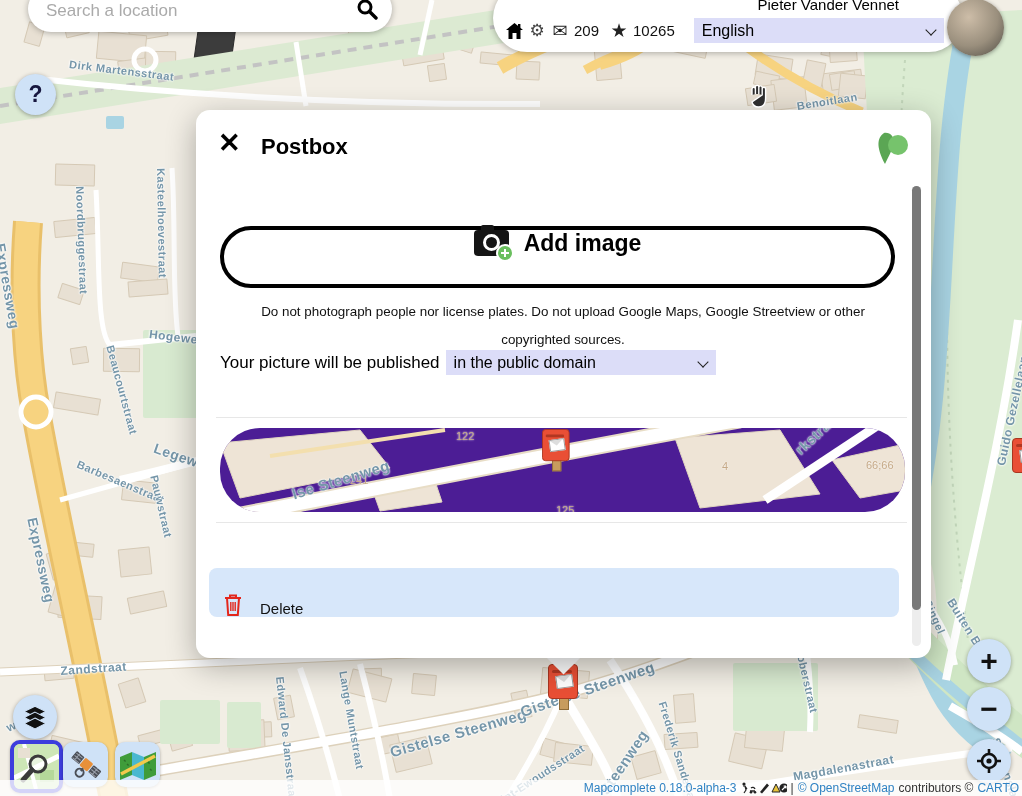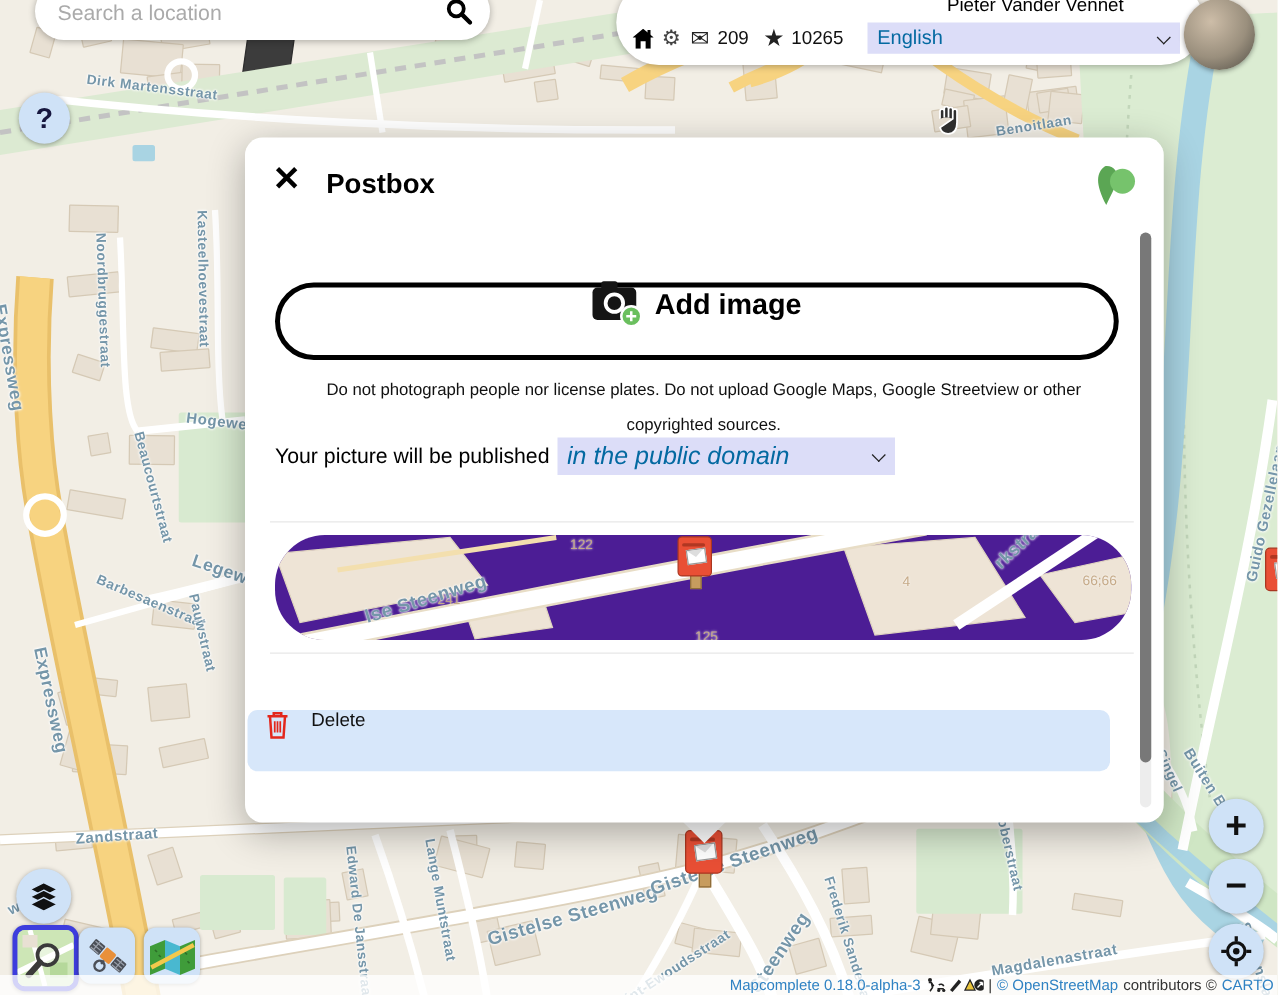--- a/index.html
+++ b/index.html
@@ -26,21 +26,21 @@
   #search-pill{left:28px;top:-14px;width:364px;height:46px;}
   #search-pill input{position:absolute;left:16px;top:14px;width:300px;border:none;outline:none;font-size:17px;color:#333;font-family:inherit;background:transparent;}
   #search-pill input::placeholder{color:#aaa;}
   #search-icon{position:absolute;right:14px;top:12px;}
   #user-pill{left:493px;top:-16px;width:470px;height:68px;}
   #user-name{position:absolute;top:12px;right:64px;font-size:15px;color:#000;white-space:nowrap;}
   #user-row{position:absolute;left:12px;bottom:9px;display:flex;align-items:center;gap:5px;}
   .count{font-size:15px;color:#111;margin-right:6px;}
   .uicon{display:inline-flex;align-items:center;justify-content:center;width:18px;height:18px;font-size:16px;color:#222;}
   select{appearance:none;-webkit-appearance:none;background:#dcddf8;border:none;border-radius:0;
-     font-family:inherit;font-size:16px;color:#0369a1;padding:4px 26px 4px 8px;outline:none;}
+     font-family:inherit;font-size:16px;color:#000000;padding:4px 26px 4px 8px;outline:none;}
   .sel-wrap{position:relative;display:inline-block;}
   .sel-wrap:after{content:"";position:absolute;right:9px;top:50%;margin-top:-5px;width:7px;height:7px;
      border-right:1.8px solid #222;border-bottom:1.8px solid #222;transform:rotate(45deg);pointer-events:none;}
   #lang-wrap select{width:250px;}
   #avatar{position:absolute;right:-42px;top:-1px;width:57px;height:57px;border-radius:50%;
      background:radial-gradient(circle at 38% 32%,#cdbda8,#9a8f7d 55%,#57534a 95%);box-shadow:0 1px 4px rgba(0,0,0,.4);z-index:21;}
   #help-btn{position:absolute;left:15px;top:74px;width:41px;height:41px;border-radius:50%;background:#cfe2f7;
      box-shadow:0 1px 4px rgba(0,0,0,.35);z-index:15;display:flex;align-items:center;justify-content:center;
      font-size:23px;font-weight:bold;color:#17173f;}
   .circle-btn{position:absolute;width:44px;height:44px;border-radius:50%;background:#cfe2f7;z-index:15;
@@ -70,29 +70,29 @@
   .cam:before{content:"";position:absolute;left:7px;top:-5px;width:13px;height:7px;background:#151515;border-radius:2px;}
   .cam-lens{position:absolute;left:9px;top:4px;width:11px;height:11px;border:3.5px solid #fff;border-radius:50%;}
   .cam-plus{position:absolute;right:-5px;bottom:-6px;width:14px;height:14px;background:#6abf5e;border:2px solid #fff;border-radius:50%;}
   .cam-plus:before,.cam-plus:after{content:"";position:absolute;background:#fff;}
   .cam-plus:before{left:6px;top:3px;width:2px;height:8px;}
   .cam-plus:after{left:3px;top:6px;width:8px;height:2px;}
   #disclaimer{position:absolute;left:38px;top:188px;width:658px;text-align:center;font-size:13.4px;color:#111;line-height:28px;}
   #license-row{position:absolute;left:24px;top:240px;display:flex;align-items:center;}
   #license-prefix{font-size:17px;color:#000;}
   #license-wrap{margin-left:6px;}
-  #license-wrap select{width:270px;font-size:20px;font-style:italic;}
+  #license-wrap select{width:270px;font-size:16px;}
   .hdiv{position:absolute;left:20px;right:24px;height:1px;background:#e7e7e7;}
   #minimap{position:absolute;left:24px;top:318px;width:685px;height:84px;border-radius:40px;overflow:hidden;background:#4c1d95;}
   #minimap-labels{position:absolute;left:0;top:0;width:100%;height:100%;pointer-events:none;}
   .mm-num{position:absolute;font-size:11px;color:#c5a océ87;color:#c5a987;text-shadow:0 0 2px #fff;}
   .mm-street{position:absolute;color:#7596a9;font-weight:bold;white-space:nowrap;transform-origin:left top;
      text-shadow:0 0 2px #fff,0 0 2px #fff;letter-spacing:.5px;}
-  #delete-btn{position:absolute;left:2px;top:458px;width:690px;height:49px;background:#d7e7fa;border-radius:8px;
-     display:flex;align-items:flex-start;gap:17px;padding-left:14px;box-sizing:border-box;}
+  #delete-btn{position:absolute;left:13px;top:458px;width:690px;height:49px;background:#d7e7fa;border-radius:8px;
+     display:flex;align-items:flex-end;gap:17px;padding-left:14px;box-sizing:border-box;}
   #delete-label{font-size:15px;color:#111;}
   
   #attribution{position:absolute;left:0;bottom:0;width:100%;height:16px;background:rgba(255,255,255,.78);z-index:16;
      display:flex;align-items:center;justify-content:flex-end;gap:4px;font-size:12px;color:#333;padding-right:3px;box-sizing:border-box;}
   .att-link{color:#2f82c3;text-decoration:none;}
   #hand-cursor{position:absolute;left:746px;top:82px;z-index:40;}
 </style>
 </head>
 <body>
 

